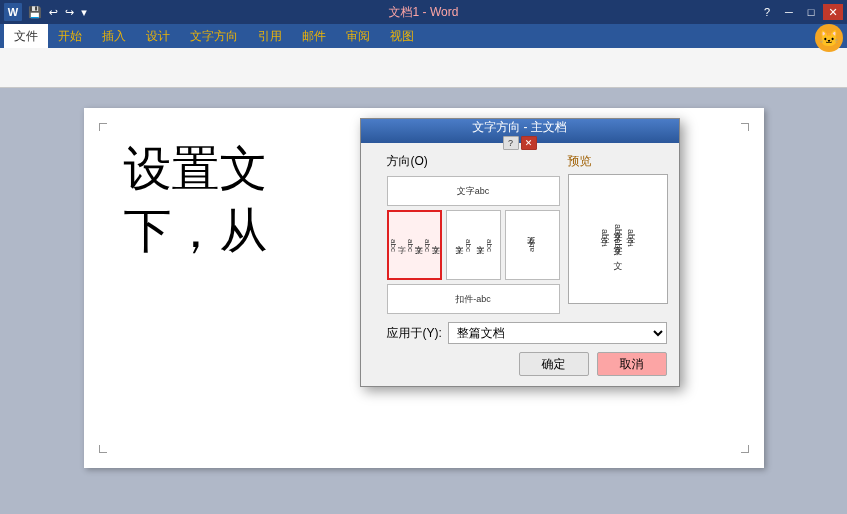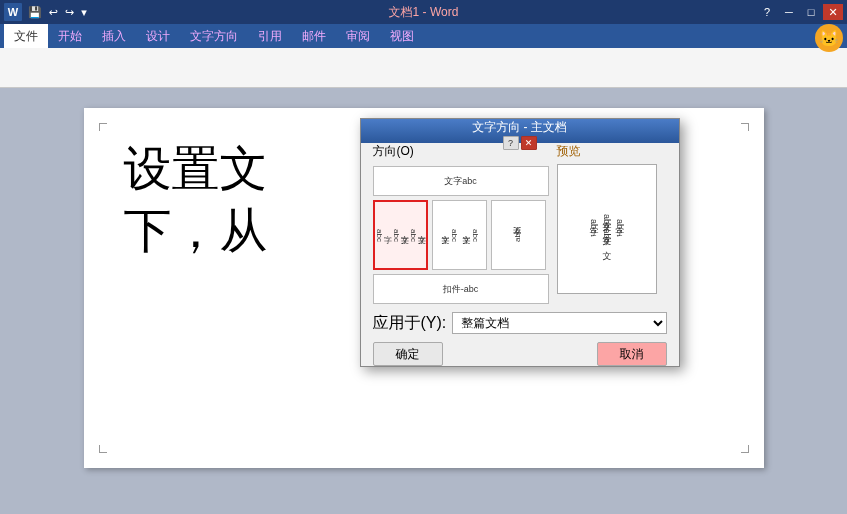--- a/index.html
+++ b/index.html
@@ -80,21 +80,21 @@
     
     .ribbon {
       background: #2b579a;
       height: 24px;
       display: flex;
       align-items: flex-start;
       padding: 0 4px;
       gap: 0;
     }
     .ribbon-tab {
-      color: #f0abfc;
+      color: #eab308;
       font-size: 12px;
       padding: 2px 10px;
       cursor: pointer;
       height: 24px;
       display: flex;
       align-items: center;
     }
     .ribbon-tab.active {
       background: #fff;
       color: #333;
@@ -187,21 +187,22 @@
       align-items: center;
       justify-content: center;
       border-radius: 1px;
     }
     .dialog-title-btn.help {
       background: #e0e0e0;
       color: #333;
       border: 1px solid #aaa;
     }
     .dialog-body {
-      padding: 0 12px;
+      padding: 10px 12px;
+      margin-left: 14px;
     }
     .dialog-section-title {
       font-size: 12px;
       color: #000;
       margin-bottom: 6px;
     }
     .dialog-row {
       display: flex;
       gap: 8px;
       align-items: flex-start;
@@ -257,36 +258,36 @@
 
     
     .apply-row {
       display: flex;
       align-items: center;
       gap: 6px;
       margin-top: 8px;
       margin-bottom: 8px;
     }
     .apply-label {
-      font-size: 16px;
+      font-size: 12px;
       white-space: nowrap;
     }
     .apply-select {
       flex: 1;
       height: 22px;
       font-size: 12px;
       border: 1px solid #aaa;
       padding: 0 4px;
       background: #fff;
     }
 
     
     .btn-row {
       display: flex;
-      justify-content: space-between;
+      justify-content: flex-end;
       gap: 8px;
       margin-top: 4px;
     }
     .dlg-btn {
       width: 70px;
       height: 24px;
       font-size: 12px;
       border: 1px solid #aaa;
       background: #fca5a5;
       cursor: pointer;

